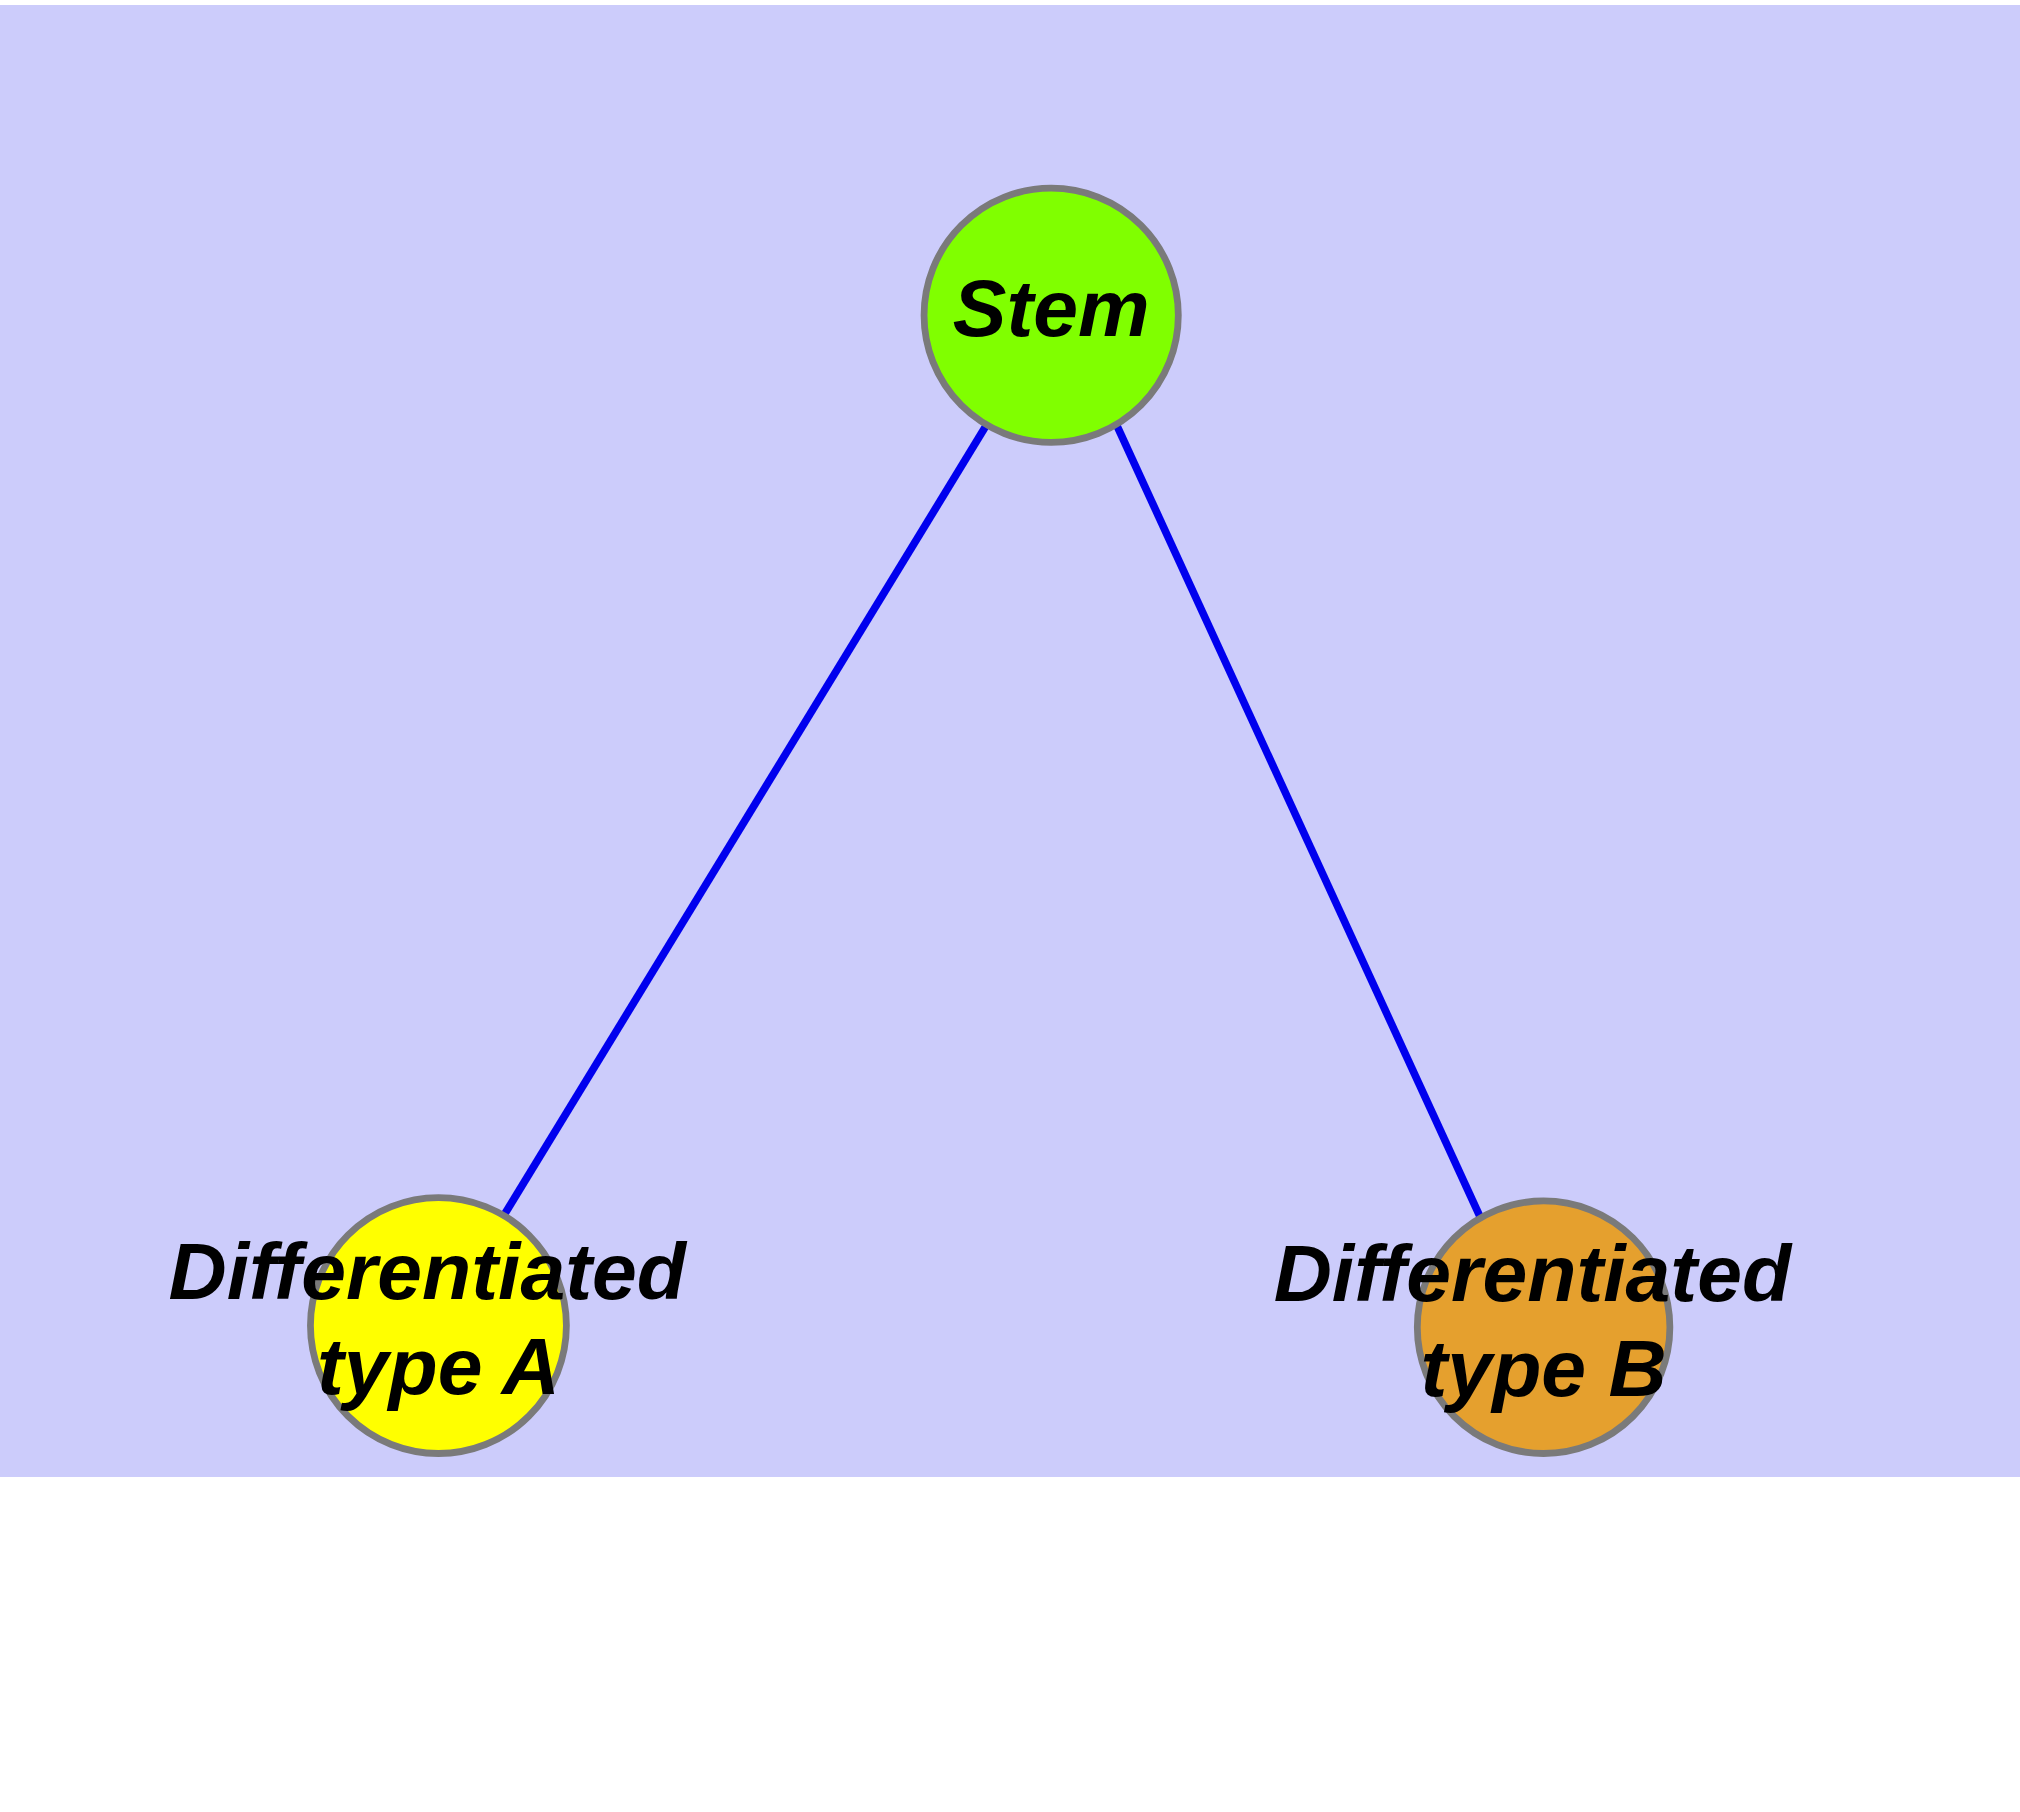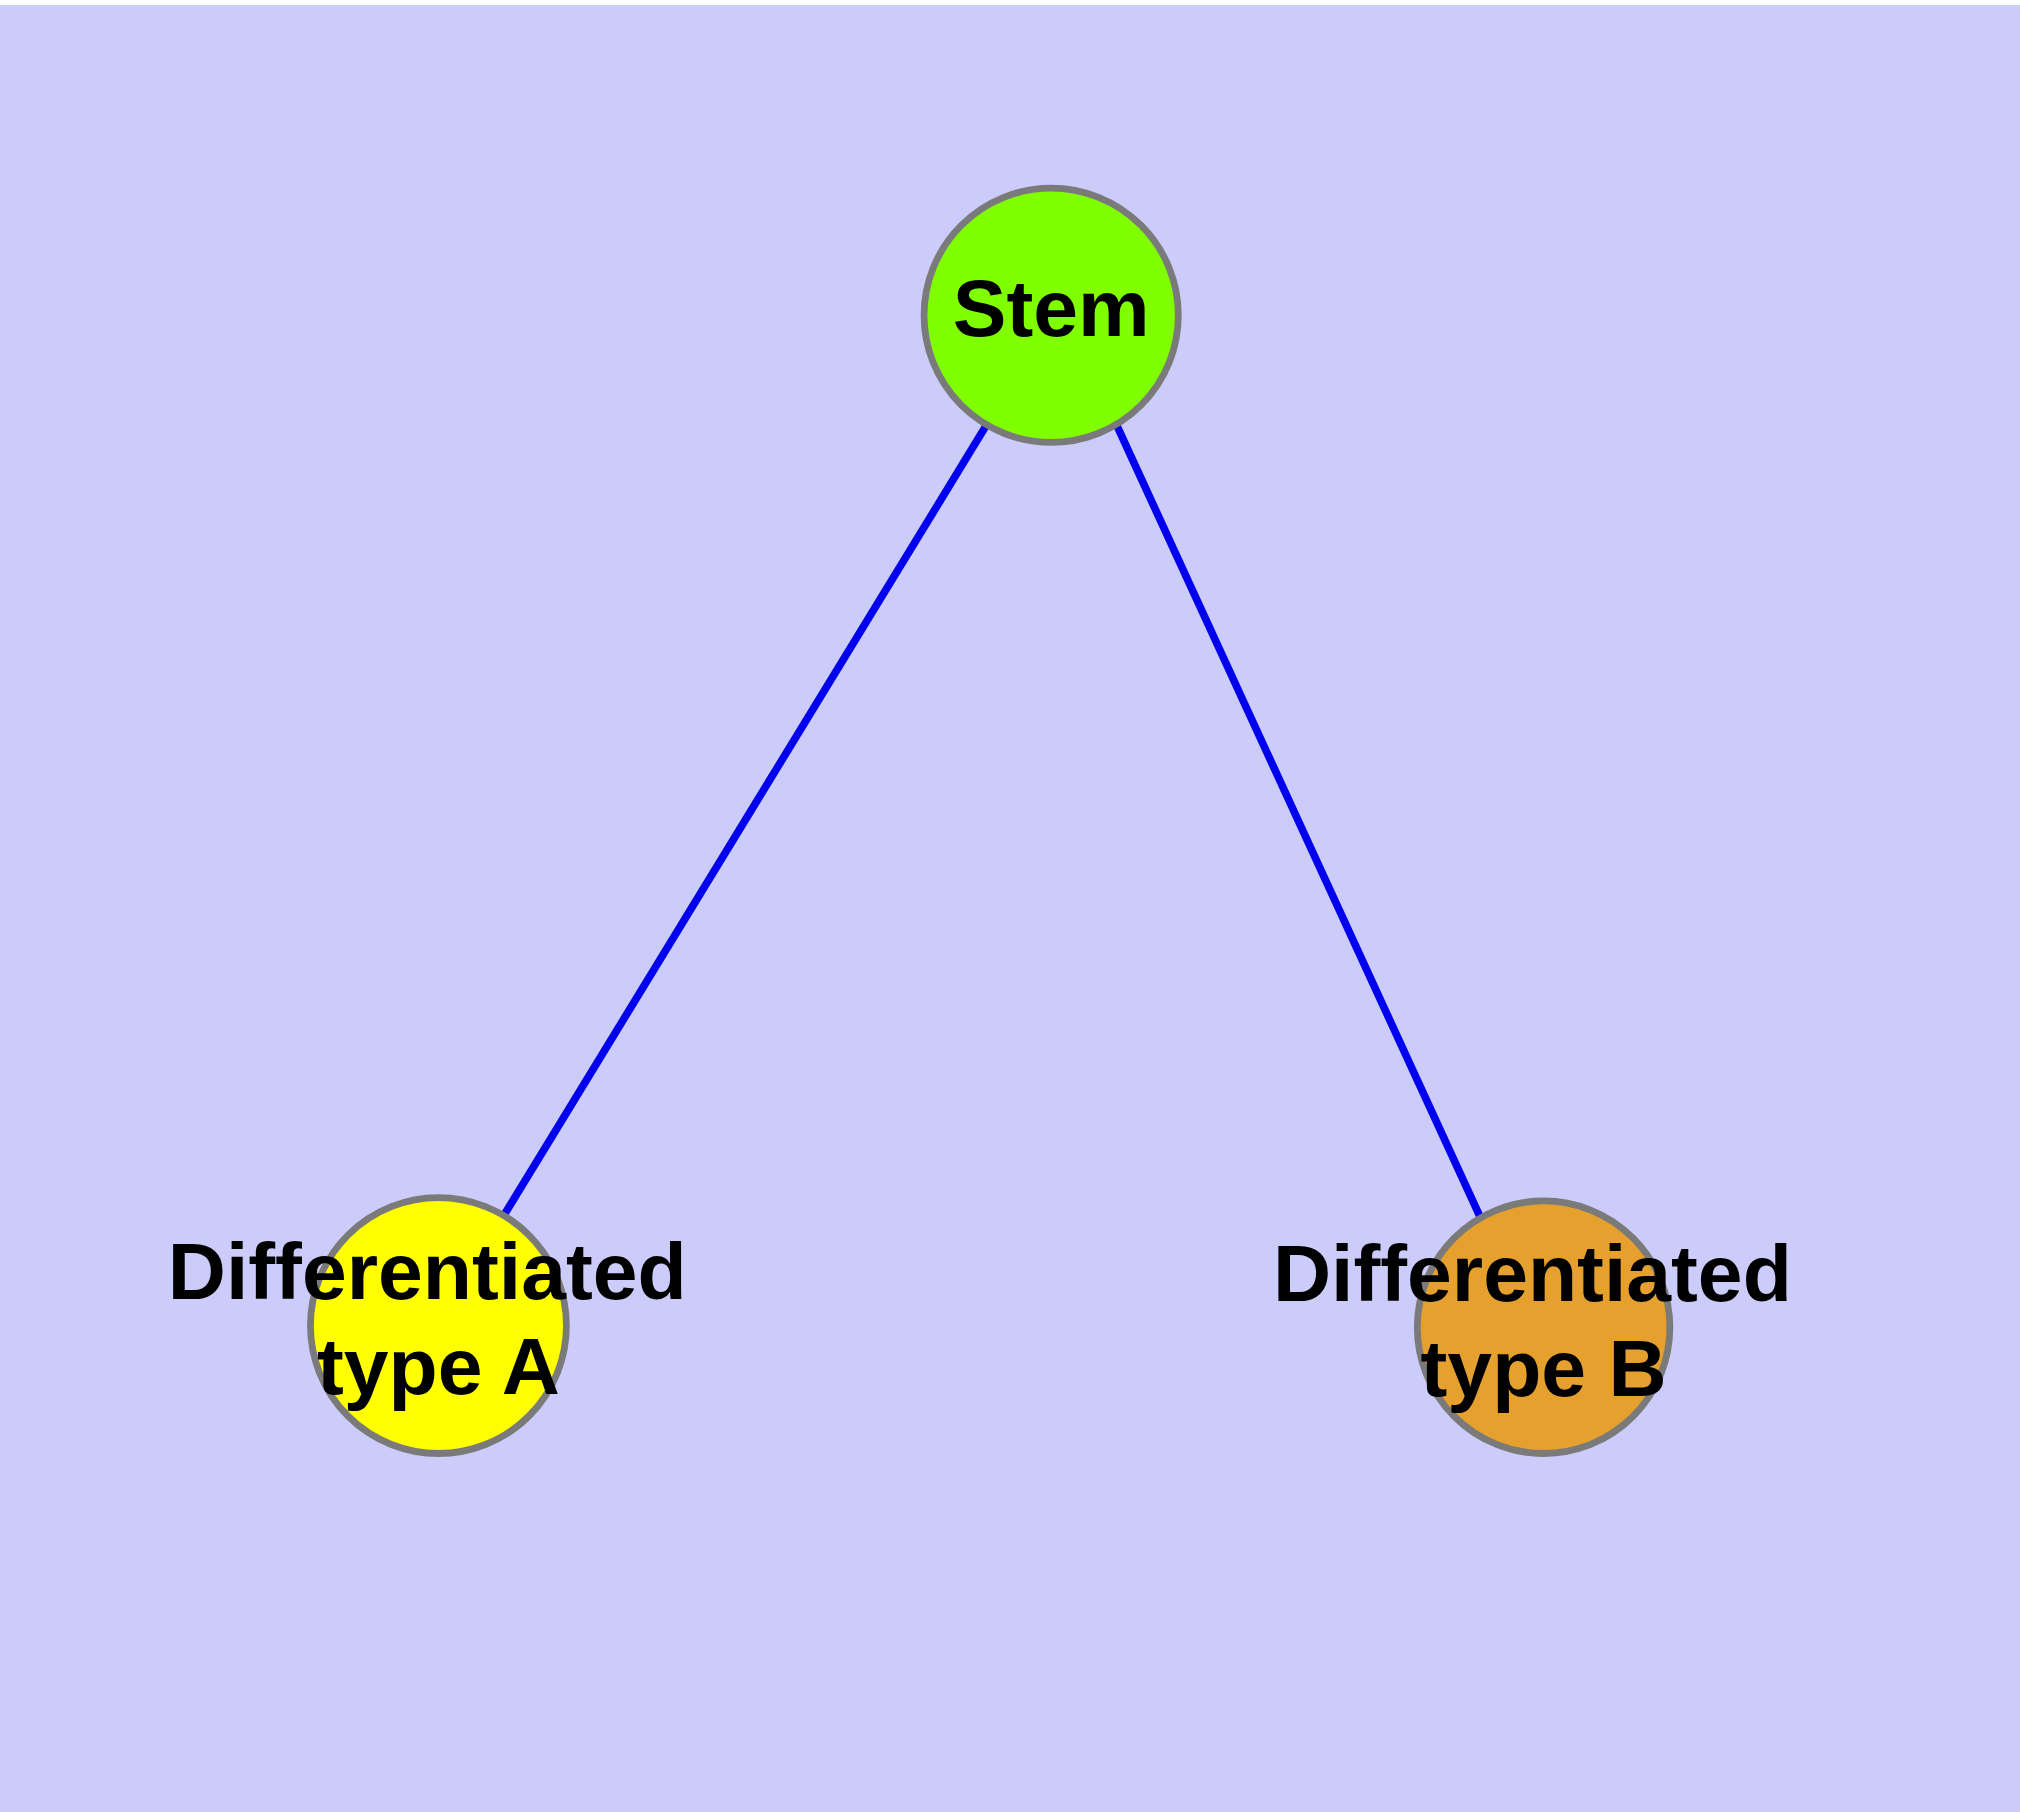--- a/index.html
+++ b/index.html
@@ -46,21 +46,21 @@
     font-weight: bold;
     font-size: 95px;
     fill: #000000;
     text-anchor: middle;
     dominant-baseline: middle;
   }
 </style>
 </head>
 <body style="background: rgb(255, 255, 255);">
 
-<div id="canvas" style="width: 2021px; height: 1812px; background: rgb(255, 255, 255);">
+<div id="canvas" style="width: 2021px; height: 1477px; background: rgb(255, 255, 255); font-style: italic;">
 
   <div id="plot-background" style="background: rgb(204, 204, 251); width: 2021px;"></div>
 
   <svg id="graph-svg" viewBox="0 0 2384 2138">
 
     <g>
       <line class="edge-line" x1="1164" y1="501" x2="593" y2="1436" stroke="#0000ee" stroke-width="9"></line>
       <line class="edge-line" x1="1317" y1="501" x2="1748" y2="1440" stroke="#0000ee" stroke-width="9"></line>
     </g>
 

